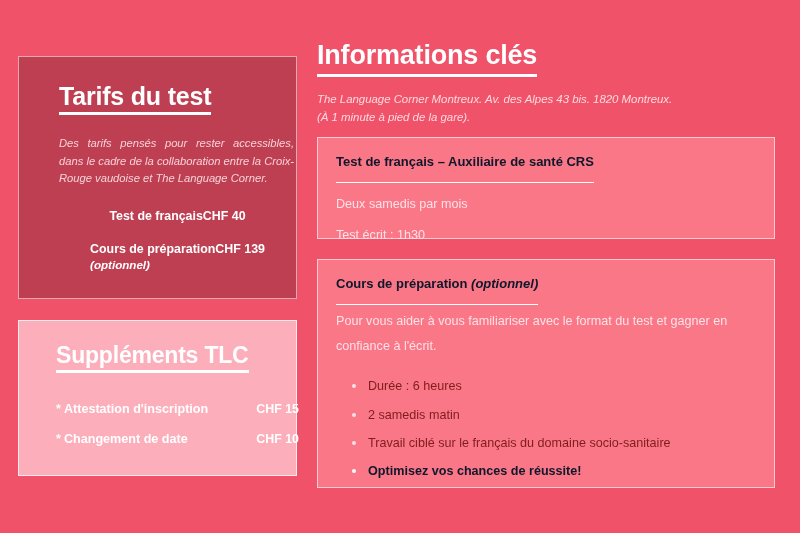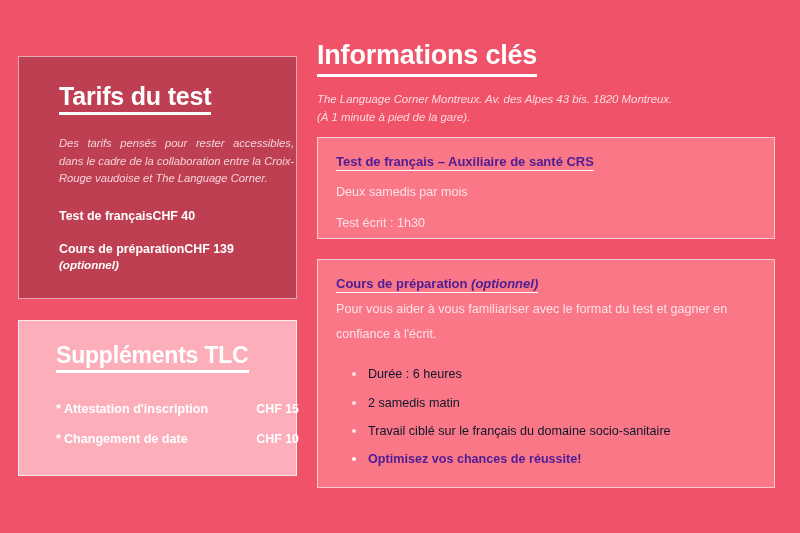--- a/index.html
+++ b/index.html
@@ -57,21 +57,21 @@
     width: 235px;
     color: #f6d2d8;
     font-size: 11.2px;
     font-style: italic;
     line-height: 1.55;
     text-align: justify;
   }
 
   .price-row {
     display: flex;
-    justify-content: flex-start;
+    justify-content: center;
     align-items: baseline;
     margin-left: 18px;
     width: 237px;
     color: #ffffff;
     font-size: 12.4px;
     font-weight: bold;
   }
 
   #price-row-1 { margin-top: 22px; }
   #price-row-2 { margin-top: 19px; }
@@ -171,25 +171,25 @@
     height: 102px;
   }
 
   #card-cours {
     top: 259px;
     height: 229px;
   }
 
   .sub-heading {
     display: inline-block;
-    color: #4c1d95;
+    color: #0f172a;
     font-size: 13px;
     font-weight: bold;
     border-bottom: 1.5px solid #ffffff;
-    padding-bottom: 1px;
+    padding-bottom: 13px;
   }
 
   .sub-heading .opt {
     font-style: italic;
   }
 
   .body-line {
     color: #ffe1e6;
     font-size: 12.6px;
     line-height: 1.5;
@@ -204,42 +204,42 @@
     width: 420px;
   }
 
   #cours-list {
     list-style: none;
     margin: 18px 0 0 0;
     padding: 0 0 0 16px;
   }
 
   #cours-list li {
-    color: #0f172a;
+    color: #7f1d1d;
     font-size: 12.6px;
     line-height: 1.45;
     margin-bottom: 10px;
     position: relative;
     padding-left: 16px;
   }
 
   #cours-list li::before {
     content: "";
     position: absolute;
     left: 0;
     top: 7px;
     width: 4px;
     height: 4px;
     border-radius: 50%;
     background: #ffe1e6;
   }
 
   #cours-list li.strong {
     font-weight: bold;
-    color: #4c1d95;
+    color: #0f172a;
     margin-bottom: 0;
   }
 
   #cours-list li.strong::before {
     background: #ffffff;
   }
 </style>
 </head>
 <body>
 

